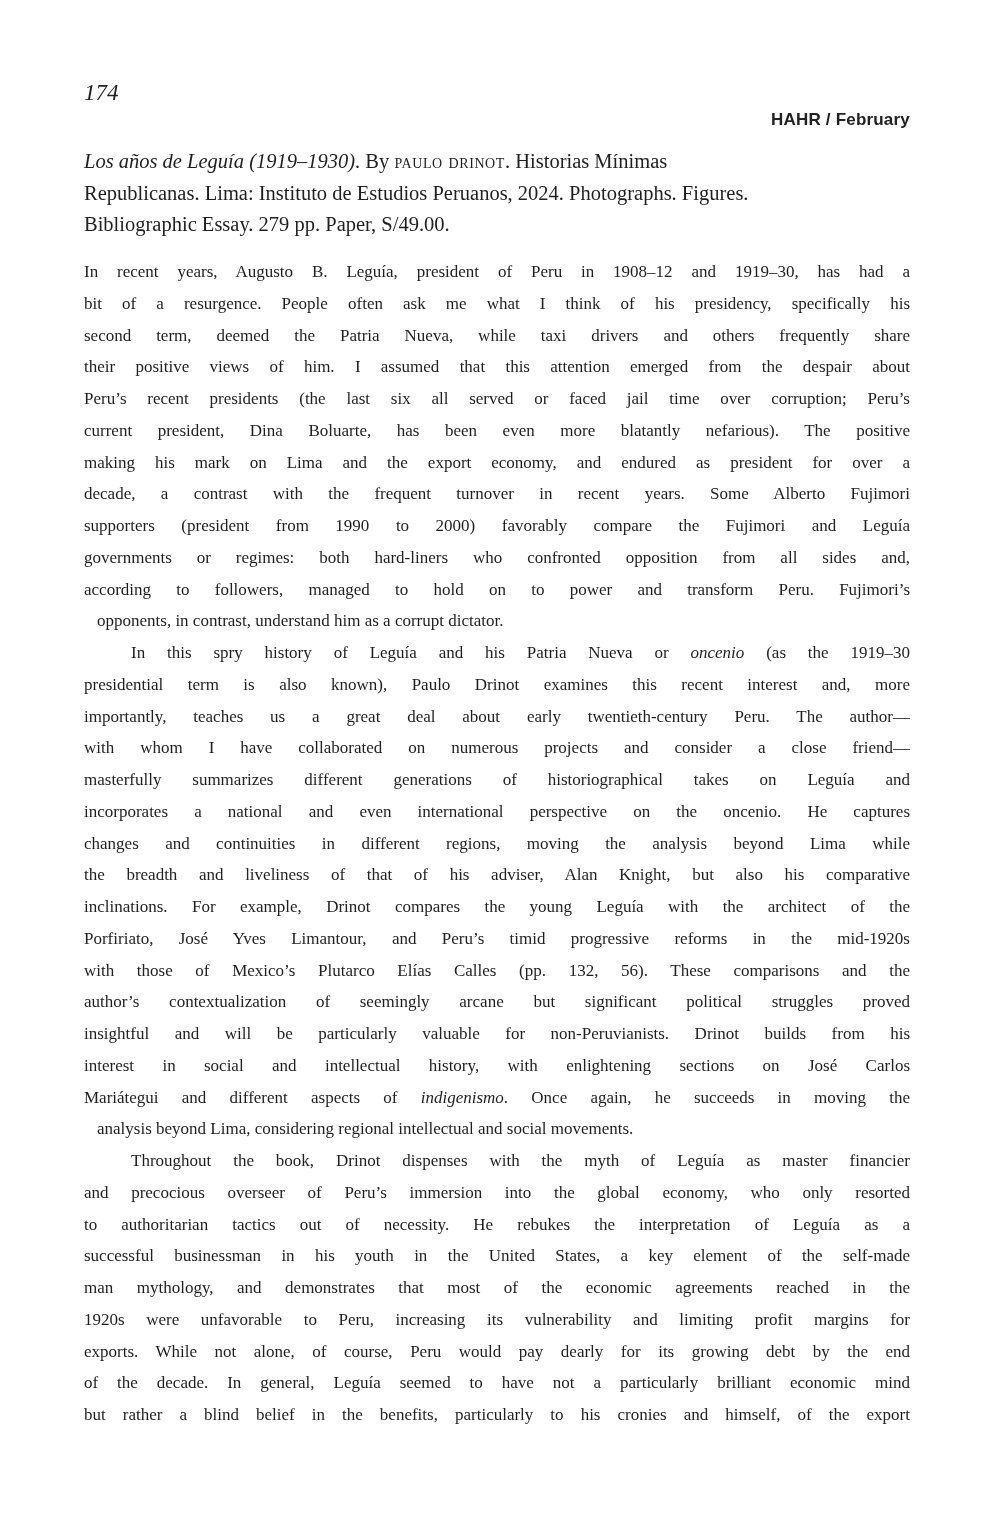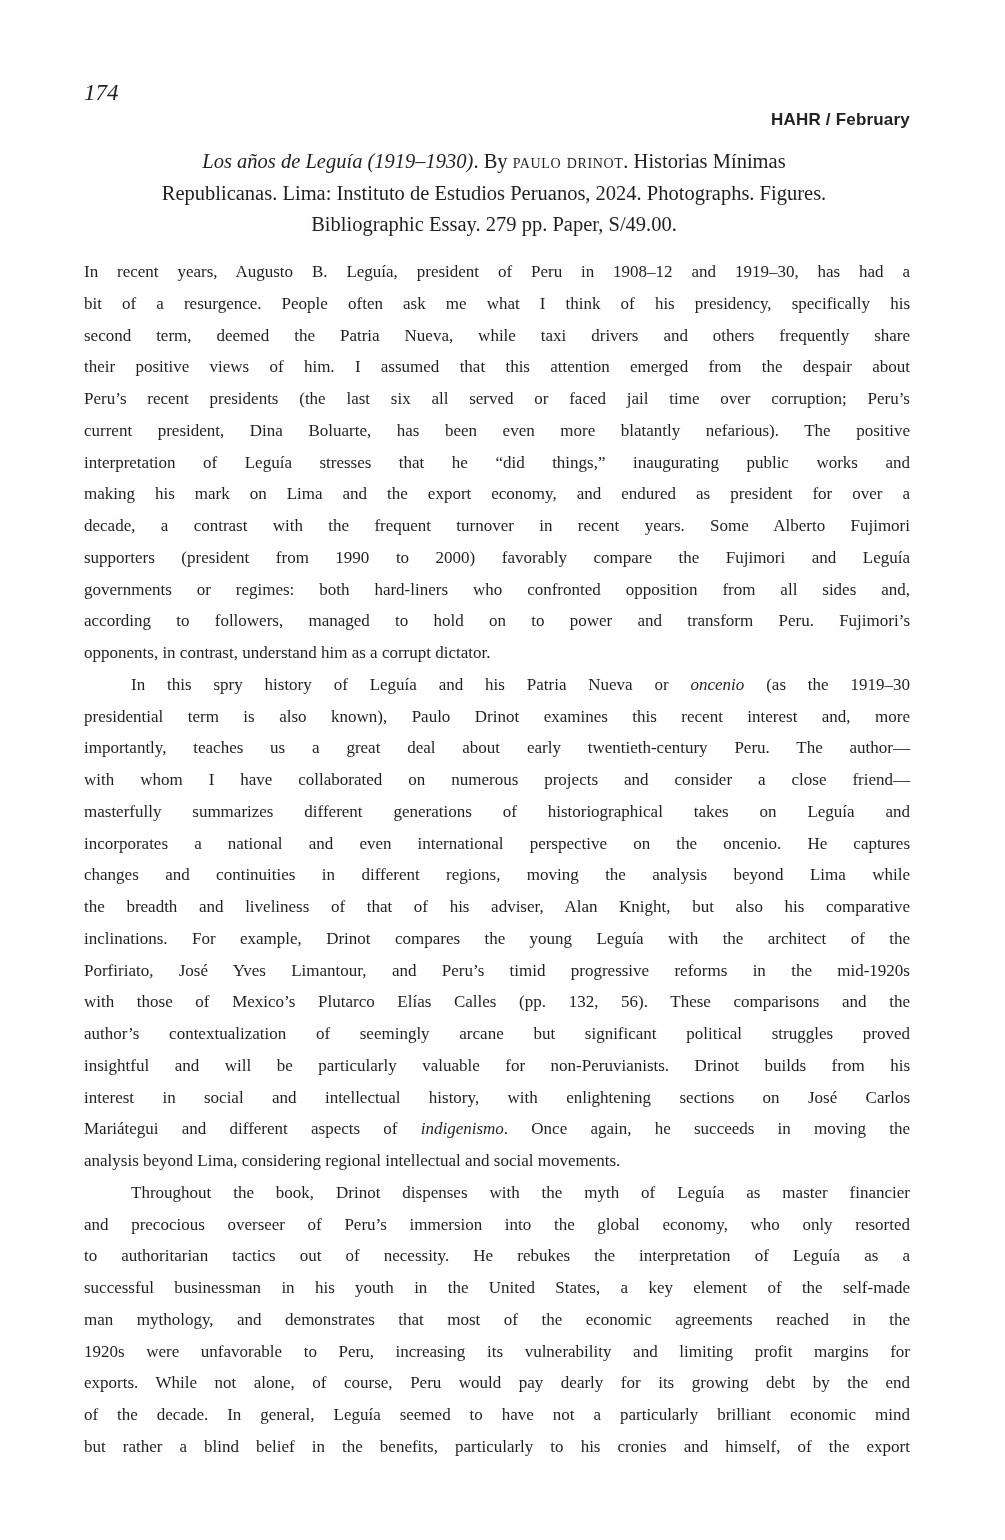--- a/index.html
+++ b/index.html
@@ -13,30 +13,30 @@
     font-family: "Liberation Serif", serif; font-style: italic;
     font-size: 23px; color: #222;
   }
   .running-head {
     position: absolute; right: 95px; top: 84px;
     font-family: "Liberation Sans", "DejaVu Sans", sans-serif;
     font-weight: bold; font-size: 17px; color: #222; letter-spacing: 0.2px; margin-top: 26px;
   }
   .citation {
     position: absolute; left: 84px; top: 146px; width: 820px;
-    font-size: 20.5px; line-height: 31.5px; text-align: center;
+    font-size: 20.5px; line-height: 31.5px; text-align: left;
   }
   .citation .sc { font-variant: small-caps; letter-spacing: 0.6px; }
   .body-text {
     position: absolute; left: 84px; top: 256px; width: 826px;
     font-size: 17px; line-height: 31.75px; text-align: justify;
     hyphens: none;
   }
   .body-text .line { display: block; text-align: justify; text-align-last: justify; white-space: nowrap; }
-  .body-text .line.last { text-align-last: left; }
+  .body-text .line.last { text-align-last: left; margin-left: 13px; }
   .body-text .line.first-indent { padding-left: 47px; }
   em { font-style: italic; }
 </style>
 </head>
 <body>
 
 <div>
   <span class="page-number">174</span>
   <span class="running-head">HAHR / February</span>
 </div>
@@ -48,21 +48,20 @@
 </div>
 
 <div class="body-text" id="review-body">
     <div>
       <span class="line">In recent years, Augusto B. Leguía, president of Peru in 1908–12 and 1919–30, has had a</span>
       <span class="line">bit of a resurgence. People often ask me what I think of his presidency, specifically his</span>
       <span class="line">second term, deemed the Patria Nueva, while taxi drivers and others frequently share</span>
       <span class="line">their positive views of him. I assumed that this attention emerged from the despair about</span>
       <span class="line">Peru’s recent presidents (the last six all served or faced jail time over corruption; Peru’s</span>
       <span class="line">current president, Dina Boluarte, has been even more blatantly nefarious). The positive</span>
-      <span class="line">interpretation of Leguía stresses that he “did things,” inaugurating public works and</span>
       <span class="line">making his mark on Lima and the export economy, and endured as president for over a</span>
       <span class="line">decade, a contrast with the frequent turnover in recent years. Some Alberto Fujimori</span>
       <span class="line">supporters (president from 1990 to 2000) favorably compare the Fujimori and Leguía</span>
       <span class="line">governments or regimes: both hard-liners who confronted opposition from all sides and,</span>
       <span class="line">according to followers, managed to hold on to power and transform Peru. Fujimori’s</span>
       <span class="line last">opponents, in contrast, understand him as a corrupt dictator.</span>
     </div>
     <div>
       <span class="line first-indent">In this spry history of Leguía and his Patria Nueva or <em>oncenio</em> (as the 1919–30</span>
       <span class="line">presidential term is also known), Paulo Drinot examines this recent interest and, more</span>

